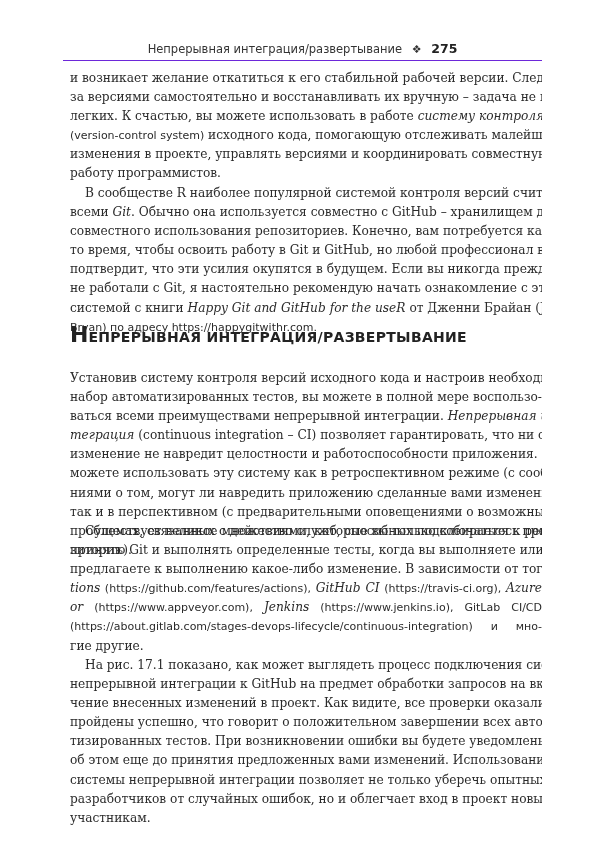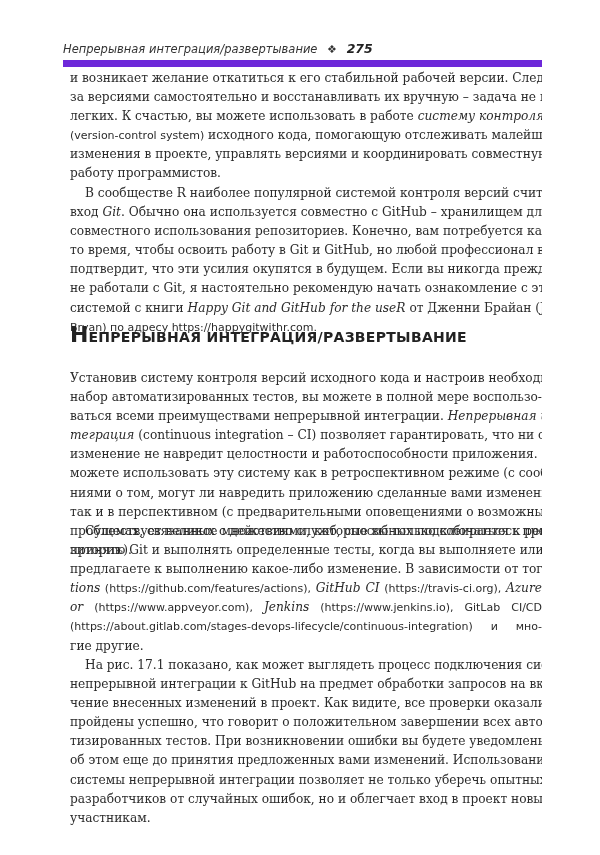--- a/index.html
+++ b/index.html
@@ -13,27 +13,26 @@
       position: relative;
       overflow: hidden;
       color: #2a2a2a;
     }
     .running-header {
       position: absolute;
       left: 63px;
       width: 479px;
       top: 40px;
       height: 20px;
-      border-bottom: 7px solid #6d28d9;
+      border-bottom: 1px solid #6d28d9;
       font-family: "DejaVu Sans", sans-serif;
       font-size: 11.5px;
       color: #333;
-      text-align: left;
+      text-align: center;
       line-height: 18px;
-      font-style: italic;
     }
     .running-header .diamond {
       display: inline-block;
       margin: 0 6px 0 6px;
       font-size: 11px;
       color: #333;
     }
     .running-header .page-num {
       font-weight: bold;
       font-size: 12.5px;
@@ -99,21 +98,21 @@
   <div class="line">и возникает желание откатиться к его стабильной рабочей версии. Следить</div>
   <div class="line">за версиями самостоятельно и восстанавливать их вручную – задача не из</div>
   <div class="line"><span>легких. К счастью, вы можете использовать в работе </span><i>систему контроля версий</i></div>
   <div class="line"><span class="sans">(version-control system)</span><span> исходного кода, помогающую отслеживать малейшие</span></div>
   <div class="line">изменения в проекте, управлять версиями и координировать совместную</div>
   <div class="line last">работу программистов.</div>
 </div>
 
 <div class="text-block" style="top:184px;">
   <div class="line indent">В сообществе R наиболее популярной системой контроля версий счита-</div>
-  <div class="line"><span>вход </span><i>Git</i><span>. Обычно она используется совместно с GitHub – хранилищем для</span></div>
+  <div class="line"><span>всеми </span><i>Git</i><span>. Обычно она используется совместно с GitHub – хранилищем для</span></div>
   <div class="line">совместного использования репозиториев. Конечно, вам потребуется какое-</div>
   <div class="line">то время, чтобы освоить работу в Git и GitHub, но любой профессионал вам</div>
   <div class="line">подтвердит, что эти усилия окупятся в будущем. Если вы никогда прежде</div>
   <div class="line">не работали с Git, я настоятельно рекомендую начать ознакомление с этой</div>
   <div class="line"><span>системой с книги </span><i>Happy Git and GitHub for the useR</i><span> от Дженни Брайан (Jenny</span></div>
   <div class="line last"><span class="sans">Bryan) по адресу https://happygitwithr.com.</span></div>
 </div>
 
 <div class="section-heading">
   <span class="cap">Н</span><span class="rest">епрерывная интеграция/развертывание</span>

